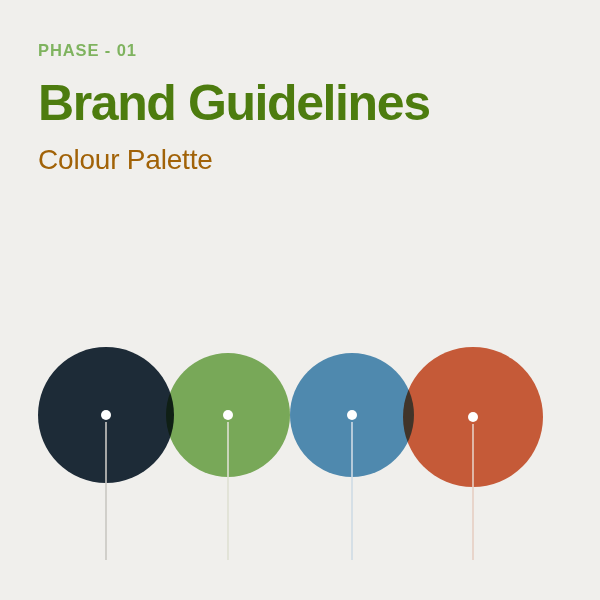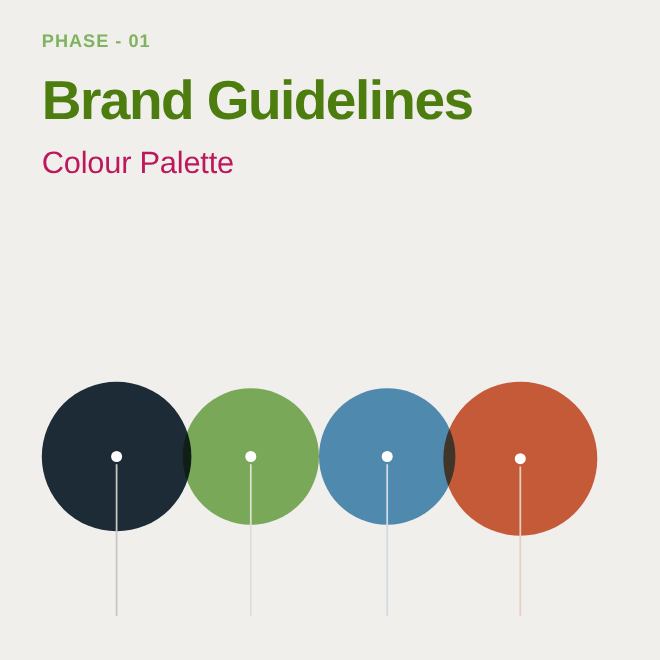--- a/index.html
+++ b/index.html
@@ -15,21 +15,21 @@
     position: relative;
   }
   .slide {
     position: absolute;
     inset: 0;
     background: #f0efec;
   }
   .header {
     position: absolute;
     left: 38px;
-    top: 30px;
+    top: 42px;
     width: 520px;
   }
   .eyebrow {
     font-family: "Liberation Sans", sans-serif;
     font-size: 16.5px;
     font-weight: bold;
     letter-spacing: 0.9px;
     color: #7fb35f;
     margin: 0 0 18px 0;
     line-height: 1;
@@ -43,21 +43,21 @@
     color: #4d7c0f;
     margin: 0 0 16px 0;
     line-height: 1.04;
     white-space: nowrap;
   }
   .subtitle {
     font-family: "Liberation Sans", sans-serif;
     font-size: 28px;
     font-weight: normal;
     letter-spacing: -0.2px;
-    color: #be185d;
+    color: #a16207;
     margin: 0;
     line-height: 1.05;
     white-space: nowrap;
   }
   .palette-stage {
     position: absolute;
     left: 0;
     top: 0;
     width: 600px;
     height: 600px;

